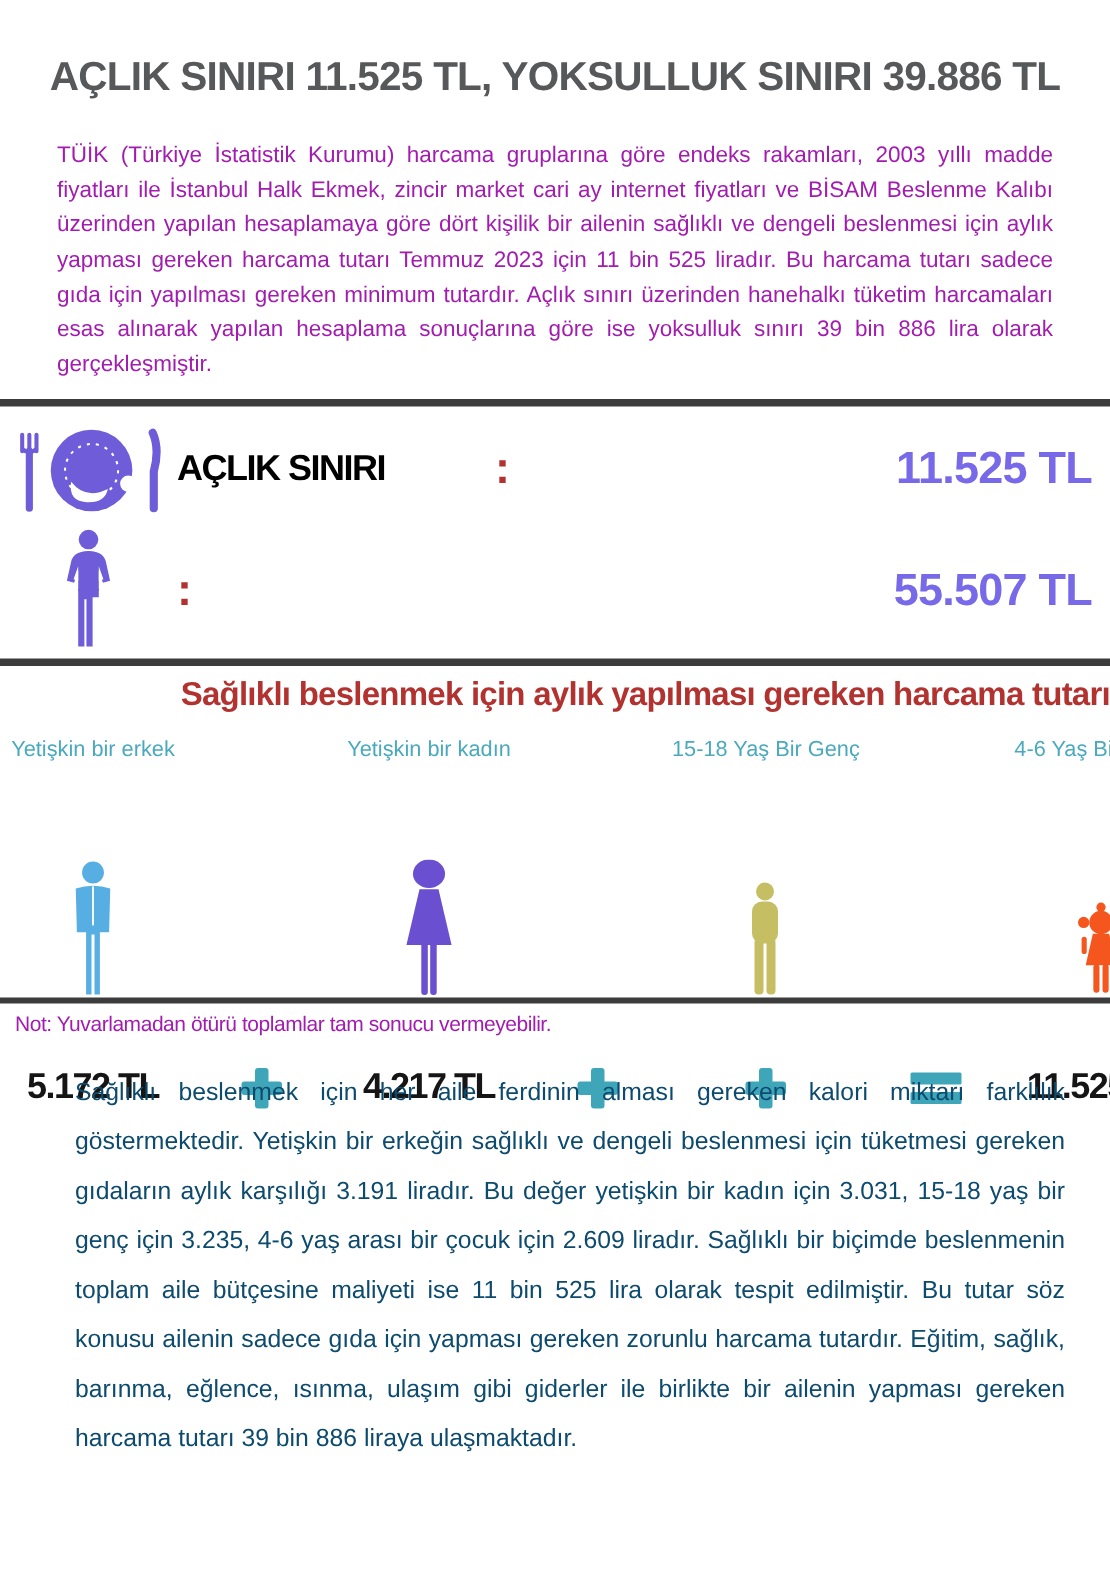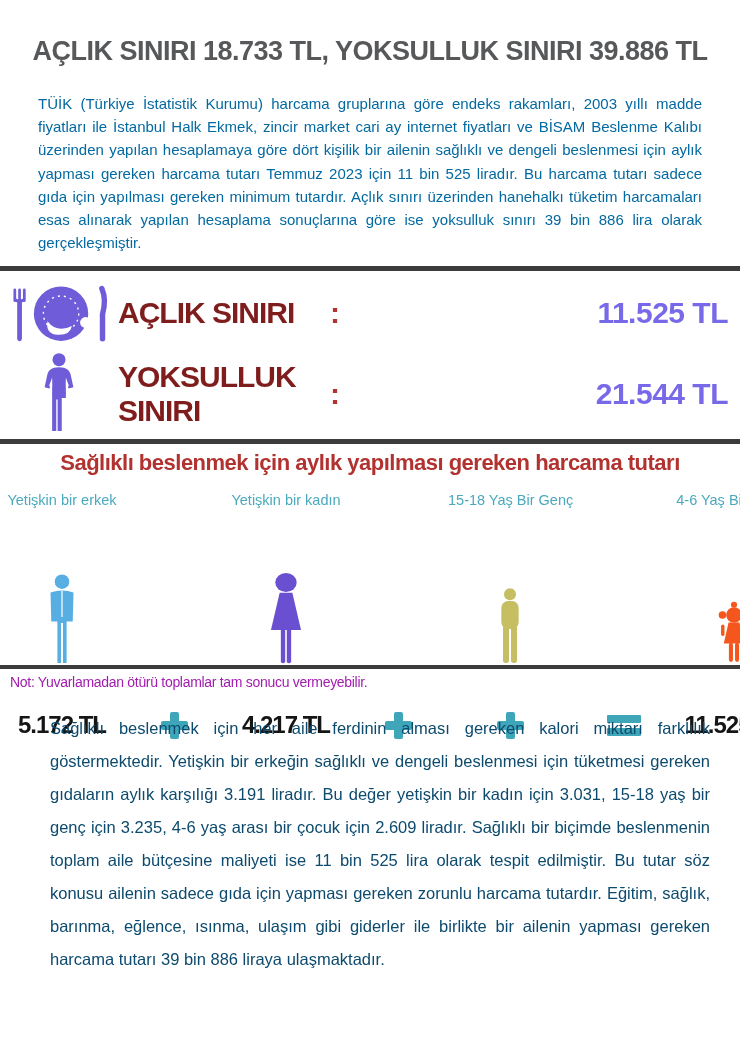--- a/index.html
+++ b/index.html
@@ -8,39 +8,39 @@
     font-family:"Liberation Sans", sans-serif;
     -webkit-font-smoothing:antialiased;
   }
   .page-title{
     position:absolute;top:36px;left:0;right:0;
     text-align:center;font-size:27px;font-weight:bold;
     letter-spacing:-0.5px;color:#57585a;
   }
   .intro-par{
     position:absolute;top:92px;left:38px;right:38px;
-    font-size:15px;line-height:23.2px;color:#0369a1;
+    font-size:15px;line-height:23.2px;color:#a21caf;
     text-align:justify;
   }
   .hr{position:absolute;left:0;right:0;height:5px;background:#3c3c3c;}
   .hr1{top:266px;} .hr2{top:439px;} .hr3{top:665px;height:4px;}
 
   
   .thresholds{position:absolute;top:276px;left:0;right:0;height:162px;}
   .t-row{display:flex;align-items:center;}
   .t-row1{height:74px;}
   .t-row2{height:88px;}
   .t-icon{width:118px;display:flex;justify-content:center;align-items:center;flex:0 0 118px;}
-  .t-label{width:212px;flex:0 0 212px;font-size:30px;font-weight:bold;letter-spacing:-1px;color:#7f1d1d;}
+  .t-label{width:212px;flex:0 0 212px;font-size:24px;font-weight:bold;letter-spacing:-1px;color:#000000;}
   .t-colon{font-size:30px;font-weight:bold;color:#b23230;}
   .t-value{margin-left:auto;padding-right:12px;font-size:30px;font-weight:bold;letter-spacing:-0.5px;color:#7769e8;}
 
   
   .breakdown{position:absolute;top:450px;left:0;right:0;}
-  .bd-title{text-align:center;font-size:22px;font-weight:bold;letter-spacing:-0.5px;color:#b23230;}
+  .bd-title{text-align:right;font-size:22px;font-weight:bold;letter-spacing:-0.5px;color:#b23230;}
   .bd-grid{
     display:grid;margin-top:10px;
     grid-template-columns:124px 30px 124px 30px 124px 30px 124px 30px 124px;
     gap:35px;
   }
   .bdh{align-self:start;text-align:center;font-size:14.5px;color:#4aa9bd;white-space:nowrap;padding-top:6px;}
   .bdh-total{font-weight:bold;color:#2d9cba;font-size:15px;margin-top:22px;}
   .bdi{height:102px;display:flex;align-items:flex-end;justify-content:center;}
   .bdv{height:44px;display:flex;align-items:center;justify-content:center;
        font-size:24px;font-weight:bold;letter-spacing:-1px;color:#151515;white-space:nowrap;}
@@ -58,21 +58,21 @@
   .body-par{
     position:absolute;top:712px;left:50px;right:30px;
     font-size:16.5px;line-height:33px;color:#0c4a6e;
     text-align:justify;
   }
   svg{display:block;}
 </style>
 </head>
 <body>
 
-<div class="page-title">AÇLIK SINIRI 18.733 TL, YOKSULLUK SINIRI 39.886 TL</div>
+<div class="page-title">AÇLIK SINIRI 11.525 TL, YOKSULLUK SINIRI 39.886 TL</div>
 
 <div class="intro-par">TÜİK (Türkiye İstatistik Kurumu) harcama gruplarına göre endeks rakamları, 2003 yıllı madde fiyatları ile İstanbul Halk Ekmek, zincir market cari ay internet fiyatları ve BİSAM Beslenme Kalıbı üzerinden yapılan hesaplamaya göre dört kişilik bir ailenin sağlıklı ve dengeli beslenmesi için aylık yapması gereken harcama tutarı Temmuz 2023 için 11 bin 525 liradır. Bu harcama tutarı sadece gıda için yapılması gereken minimum tutardır.  Açlık sınırı üzerinden hanehalkı tüketim harcamaları esas alınarak yapılan hesaplama sonuçlarına göre ise yoksulluk sınırı 39 bin 886 lira olarak gerçekleşmiştir.</div>
 
 <div class="hr hr1"></div>
 
 <div class="thresholds">
 
   <div class="t-row t-row1">
     <div class="t-icon">
       <svg width="104" height="68" viewBox="0 0 150 100">
@@ -97,23 +97,22 @@
     <div class="t-icon">
       <svg width="48" height="84" viewBox="0 0 70 120">
         <g fill="#6e5cd8">
           <circle cx="35" cy="10" r="9.5"></circle>
           <path d="M35 21 C46 21 51 26 52 32 L56 50 L49 52 L45 40 L45 60 L25 60 L25 40 L21 52 L14 50 L18 32 C19 26 24 21 35 21 Z"></path>
           <path d="M25 58 h20 v8 h-6 v48 h-6 v-46 h-2 v46 h-6 v-48 h-0 z"></path>
         </g>
         <path d="M25 36 L25 50 L20.5 48.5 Z M45 36 L45 50 L49.5 48.5 Z" fill="#ffffff"></path>
       </svg>
     </div>
-    <div class="t-label">YOKSULLUK SINIRI</div>
     <div class="t-colon">:</div>
-    <div class="t-value">21.544 TL</div>
+    <div class="t-value">55.507 TL</div>
   </div>
 
 </div>
 
 <div class="hr hr2"></div>
 
 <div class="breakdown">
   <div class="bd-title">Sağlıklı beslenmek için aylık yapılması gereken harcama tutarı</div>
 
   <div class="bd-grid">

